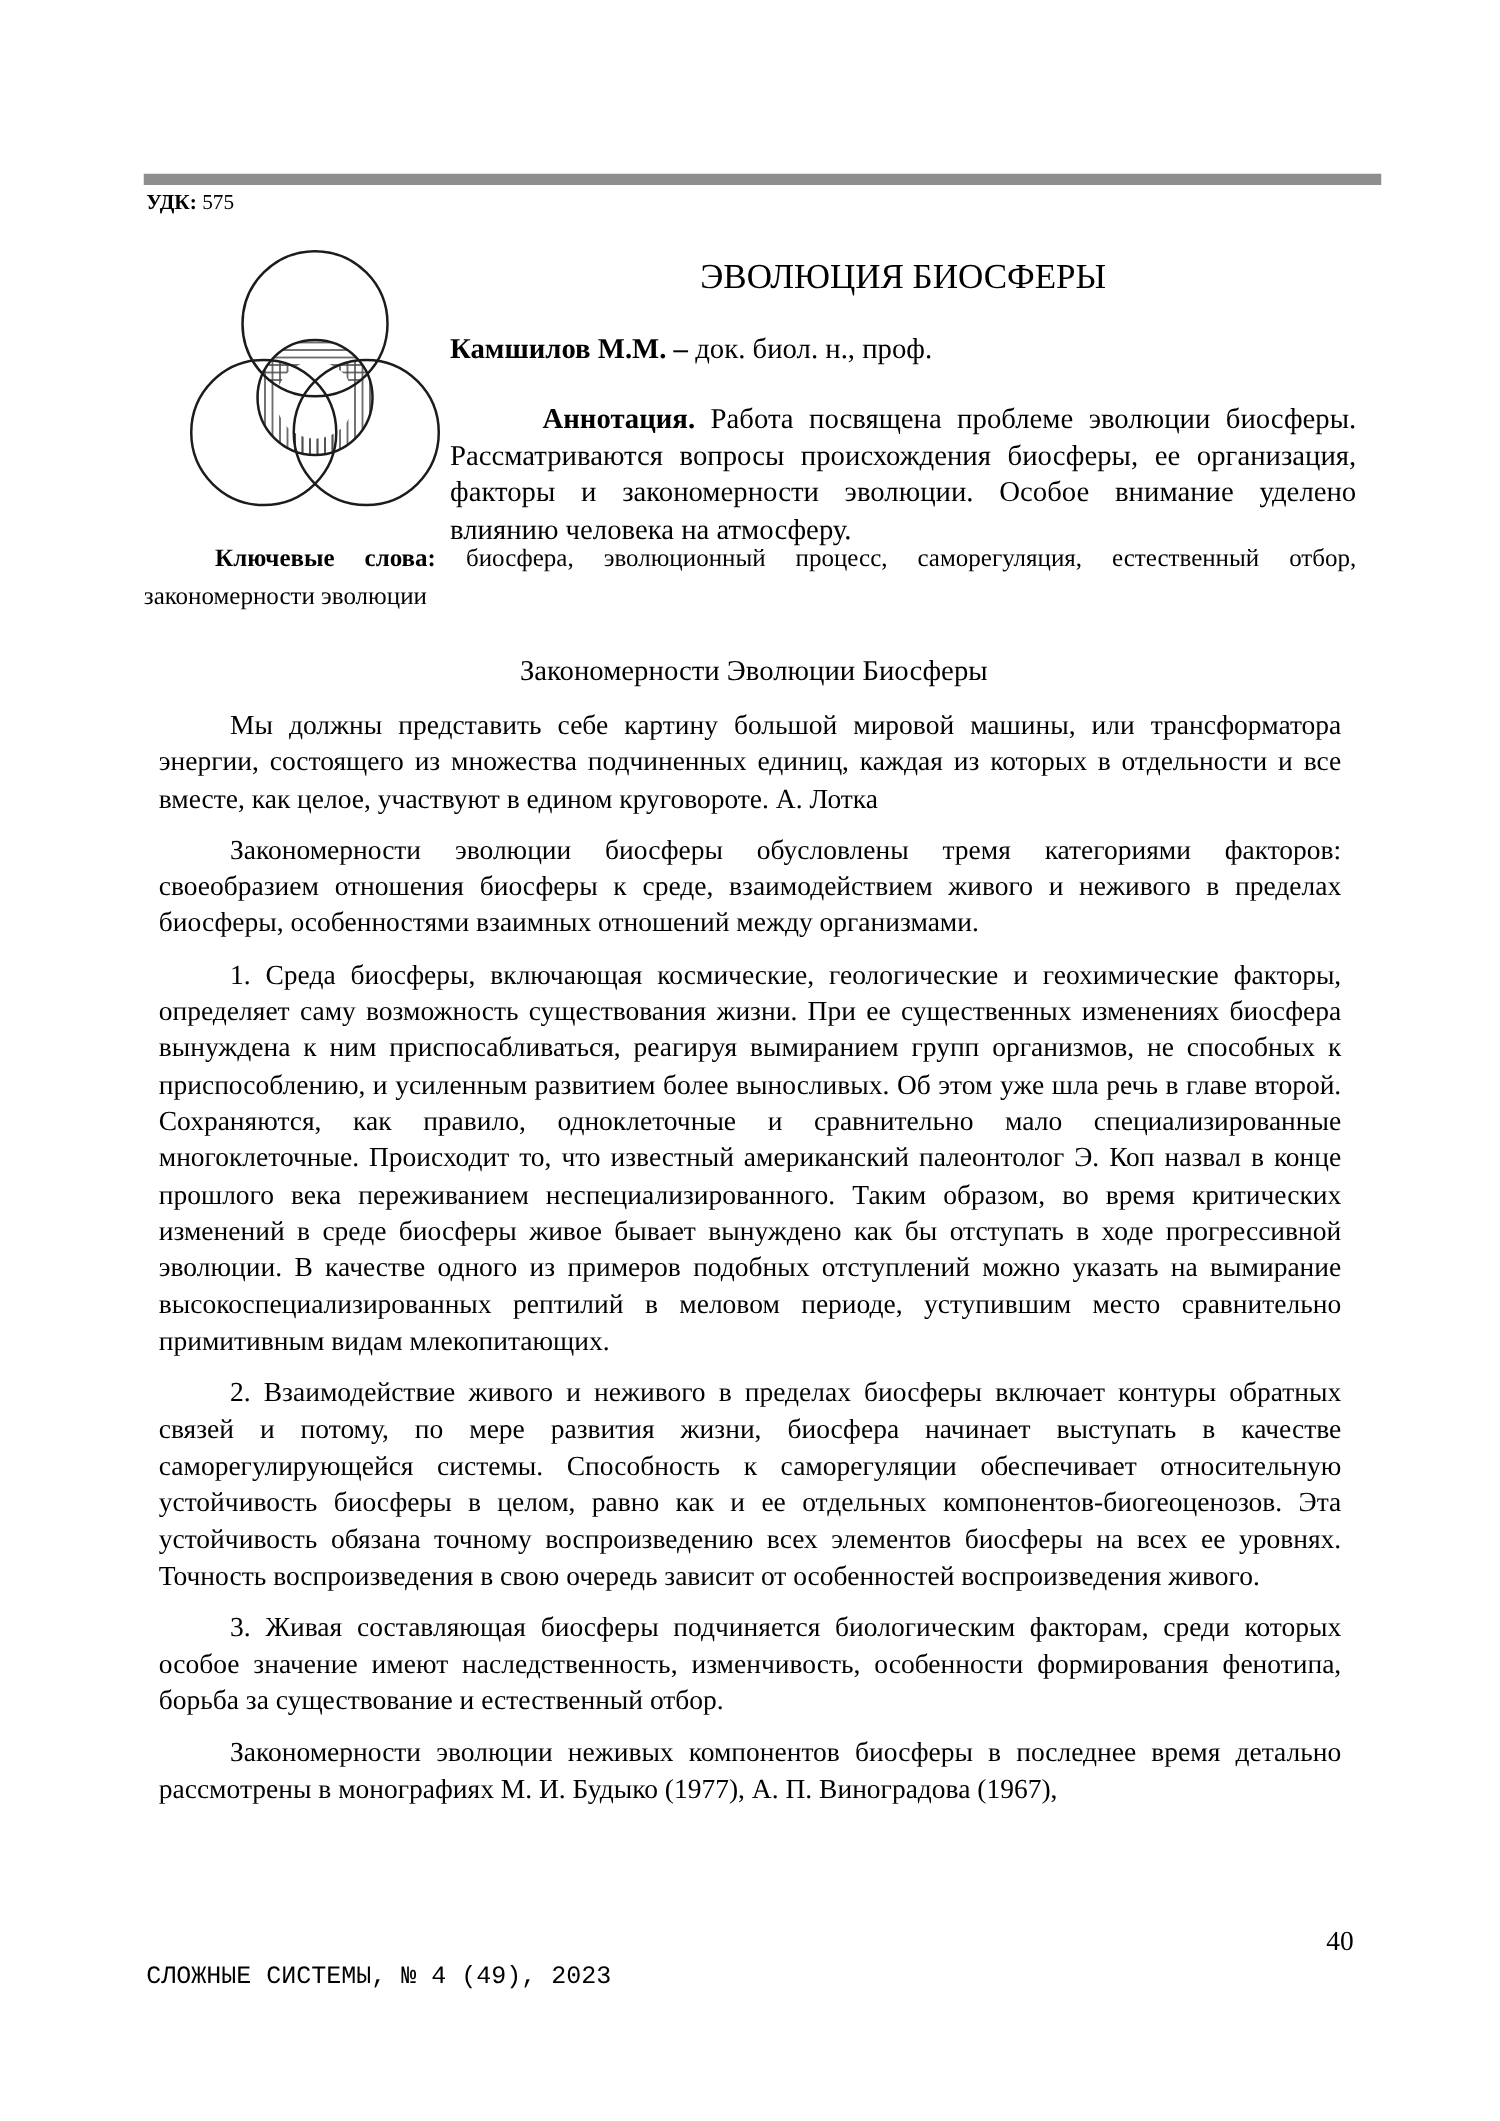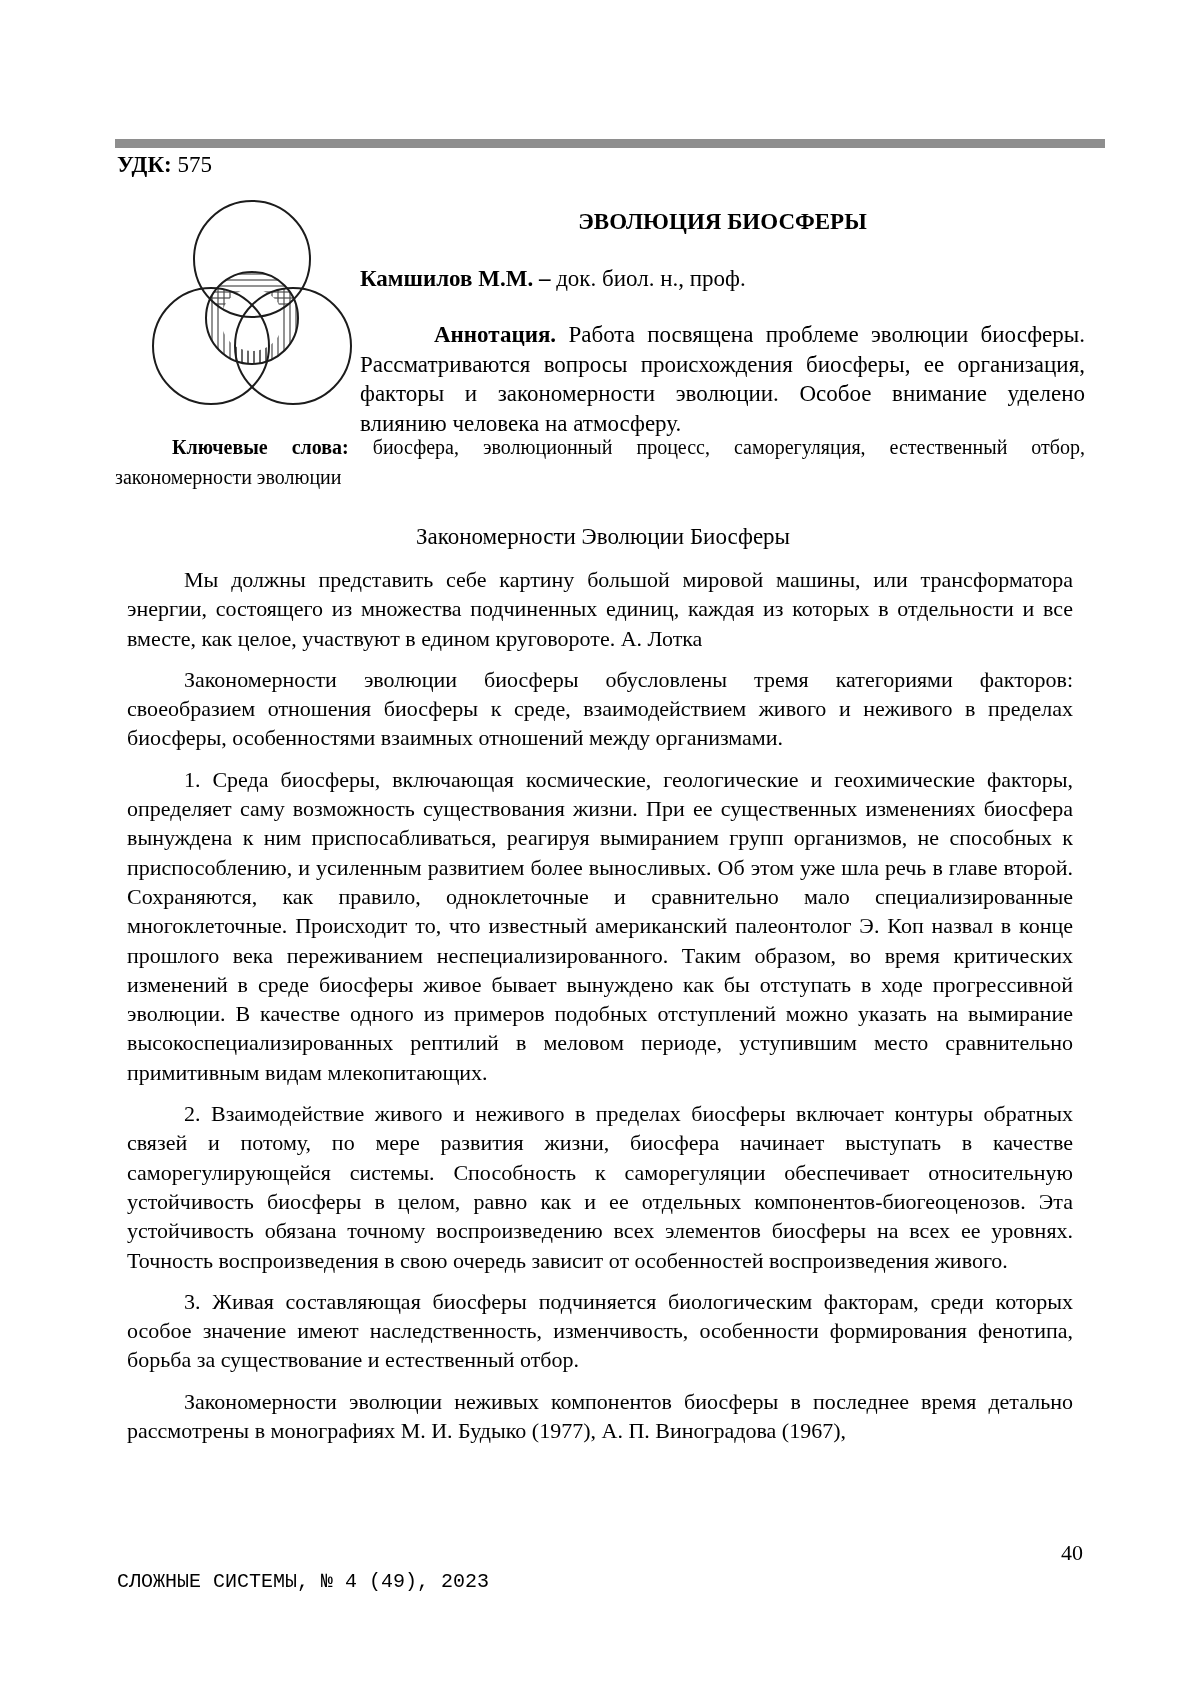--- a/index.html
+++ b/index.html
@@ -14,41 +14,41 @@
   }
   .top-rule {
     position: absolute;
     left: 115px; top: 139px;
     width: 990px; height: 9px;
     background: #8e8e8e;
   }
   .udk {
     position: absolute;
     left: 117px; top: 152px;
-    font-size: 23px;
+    font-size: 17px;
   }
   .bold { font-weight: bold; }
   .header-block {
     position: absolute;
     left: 115px; top: 183px;
     width: 970px;
     font-size: 23px;
     line-height: 29.5px;
   }
   .logo-float {
     float: left;
     width: 245px;
     height: 250px;
   }
   .logo-float svg { display: block; margin-left: 34px; margin-top: 4px; }
   .article-title {
     margin-top: 24px;
     text-align: center;
-    font-weight: bold;
-    font-size: 23px;
+    font-weight: normal;
+    font-size: 28px;
   }
   .author-line {
     margin-top: 27px;
   }
   .annotation {
     margin-top: 27px;
     text-align: justify;
     text-indent: 74px;
   }
   .keywords {

